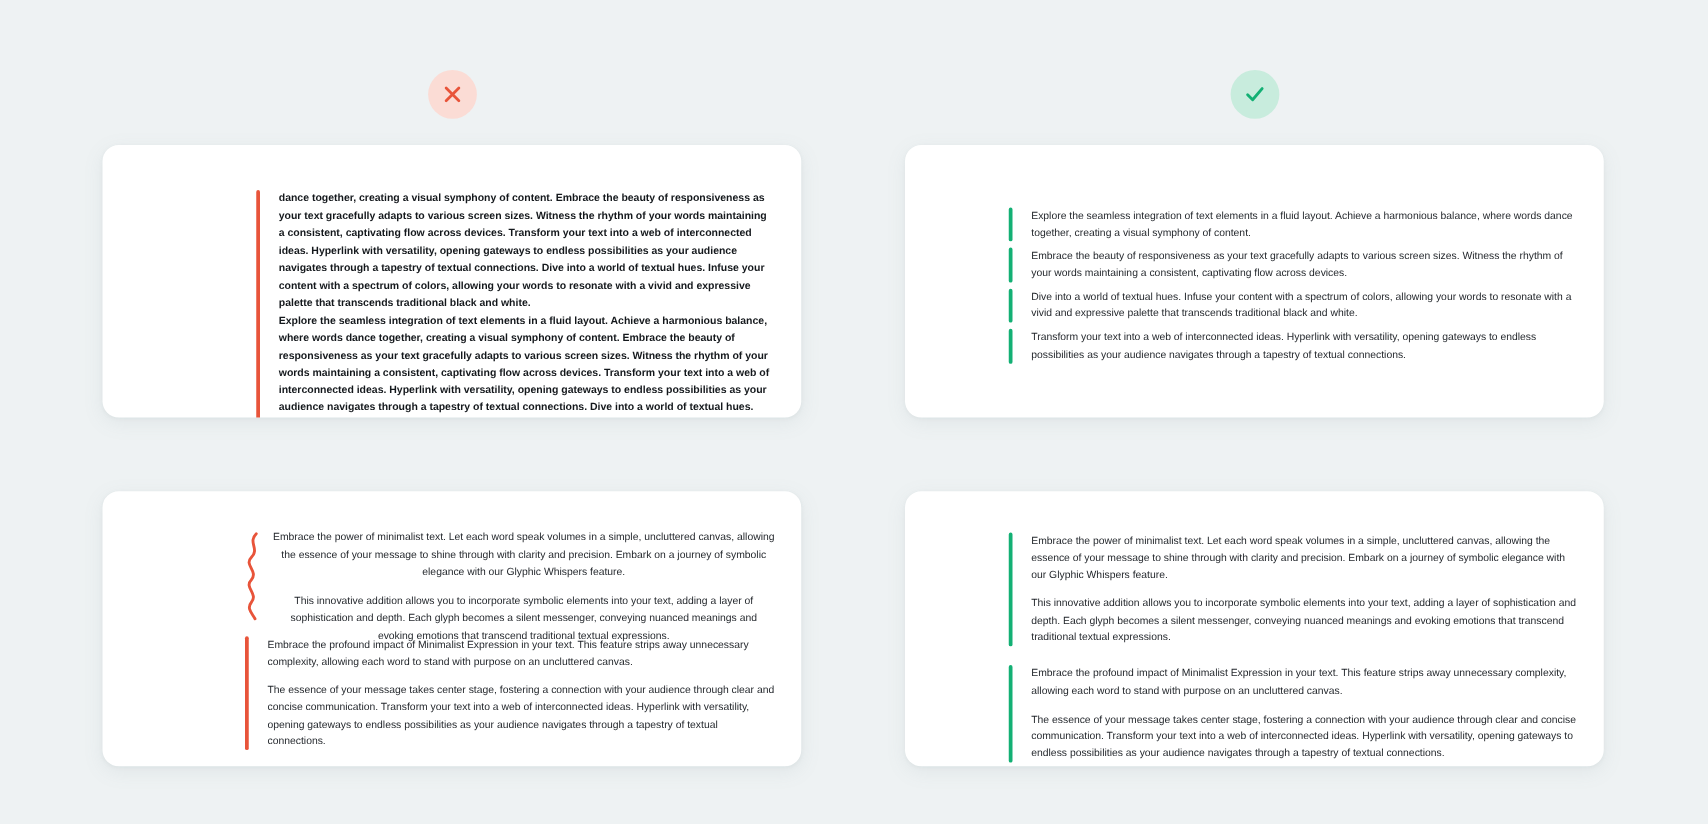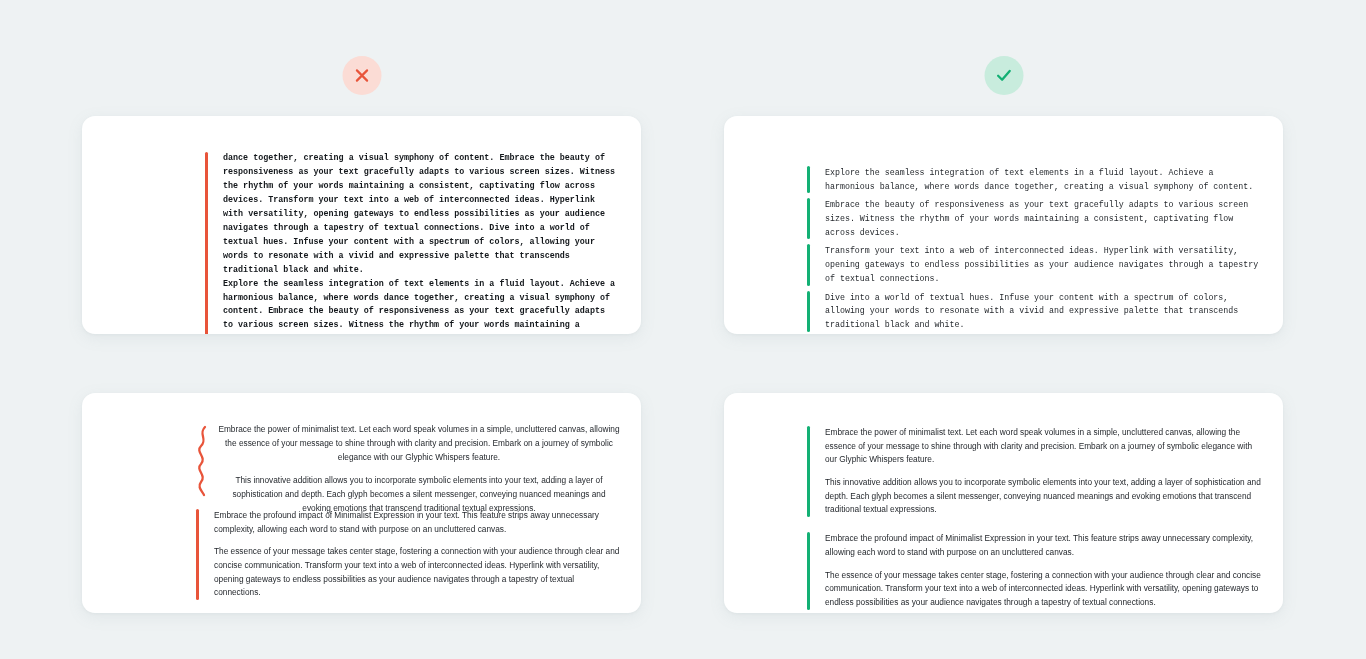--- a/index.html
+++ b/index.html
@@ -54,21 +54,21 @@
   .card {
     position: absolute;
     left: 41px;
     width: 559px;
     background: #ffffff;
     border-radius: 13px;
     box-shadow: 0 4px 16px rgba(120, 135, 145, 0.10),
                 0 1px 3px rgba(120, 135, 145, 0.07);
     overflow: hidden;
   }
-  .card-top    { top: 116px; height: 218px; font-family: Liberation Mono, monospace; }
+  .card-top    { top: 116px; height: 218px; }
   .card-bottom { top: 365px; height: 220px; margin-top: 28px; }
 
   .card-inner {
     position: absolute;
     left: 0;
     right: 0;
   }
 
   
   .quote {
@@ -183,24 +183,24 @@
 
     <div class="card card-top">
       <div class="card-inner stack" style="top:50px; left:83px; right:21px;">
         <div class="quote bar-green">
           <p>Explore the seamless integration of text elements in a fluid layout. Achieve a harmonious balance, where words dance together, creating a visual symphony of content.</p>
         </div>
         <div class="quote bar-green">
           <p>Embrace the beauty of responsiveness as your text gracefully adapts to various screen sizes. Witness the rhythm of your words maintaining a consistent, captivating flow across devices.</p>
         </div>
         <div class="quote bar-green">
+          <p>Dive into a world of textual hues. Infuse your content with a spectrum of colors, allowing your words to resonate with a vivid and expressive palette that transcends traditional black and white.</p>
+        </div>
+        <div class="quote bar-green">
           <p>Transform your text into a web of interconnected ideas. Hyperlink with versatility, opening gateways to endless possibilities as your audience navigates through a tapestry of textual connections.</p>
-        </div>
-        <div class="quote bar-green">
-          <p>Dive into a world of textual hues. Infuse your content with a spectrum of colors, allowing your words to resonate with a vivid and expressive palette that transcends traditional black and white.</p>
         </div>
       </div>
     </div>
 
     <div class="card card-bottom">
       <div class="card-inner stack-tight" style="top:33px; left:83px; right:21px;">
         <div class="quote bar-green">
           <p>Embrace the power of minimalist text. Let each word speak volumes in a simple, uncluttered canvas, allowing the essence of your message to shine through with clarity and precision. Embark on a journey of symbolic elegance with our Glyphic Whispers feature.</p>
           <p>This innovative addition allows you to incorporate symbolic elements into your text, adding a layer of sophistication and depth. Each glyph becomes a silent messenger, conveying nuanced meanings and evoking emotions that transcend traditional textual expressions.</p>
         </div>

